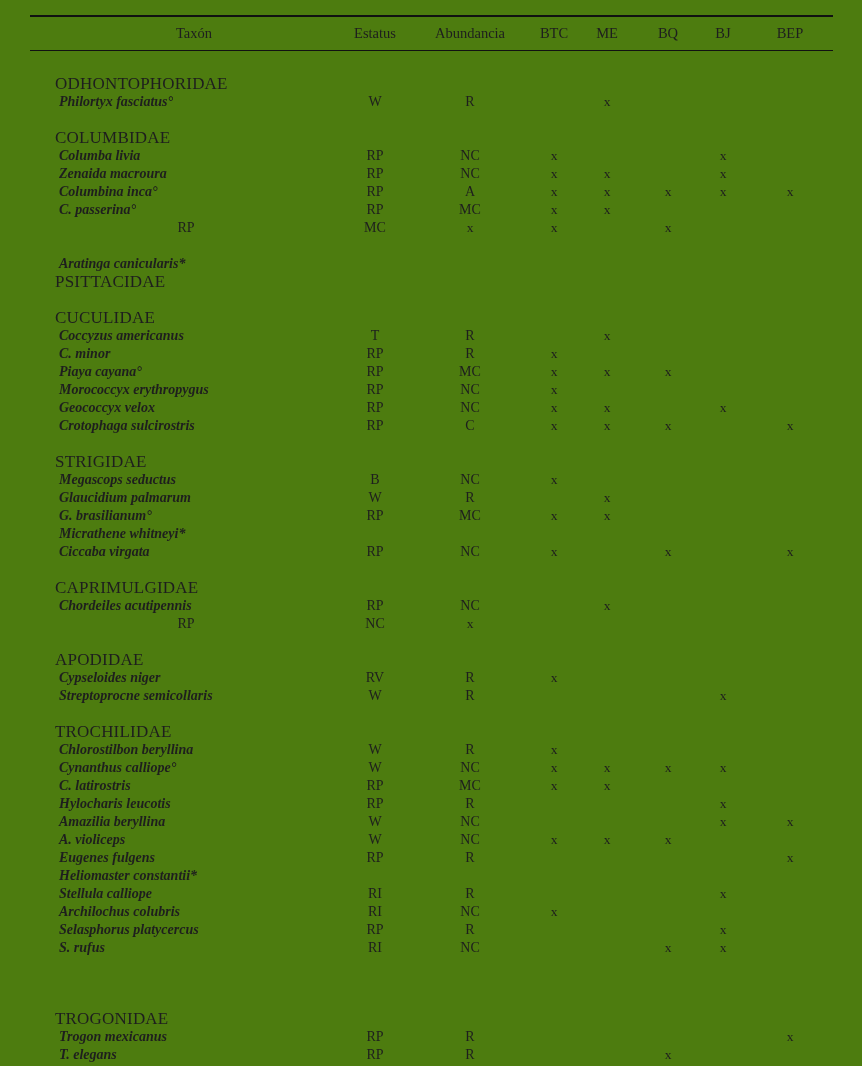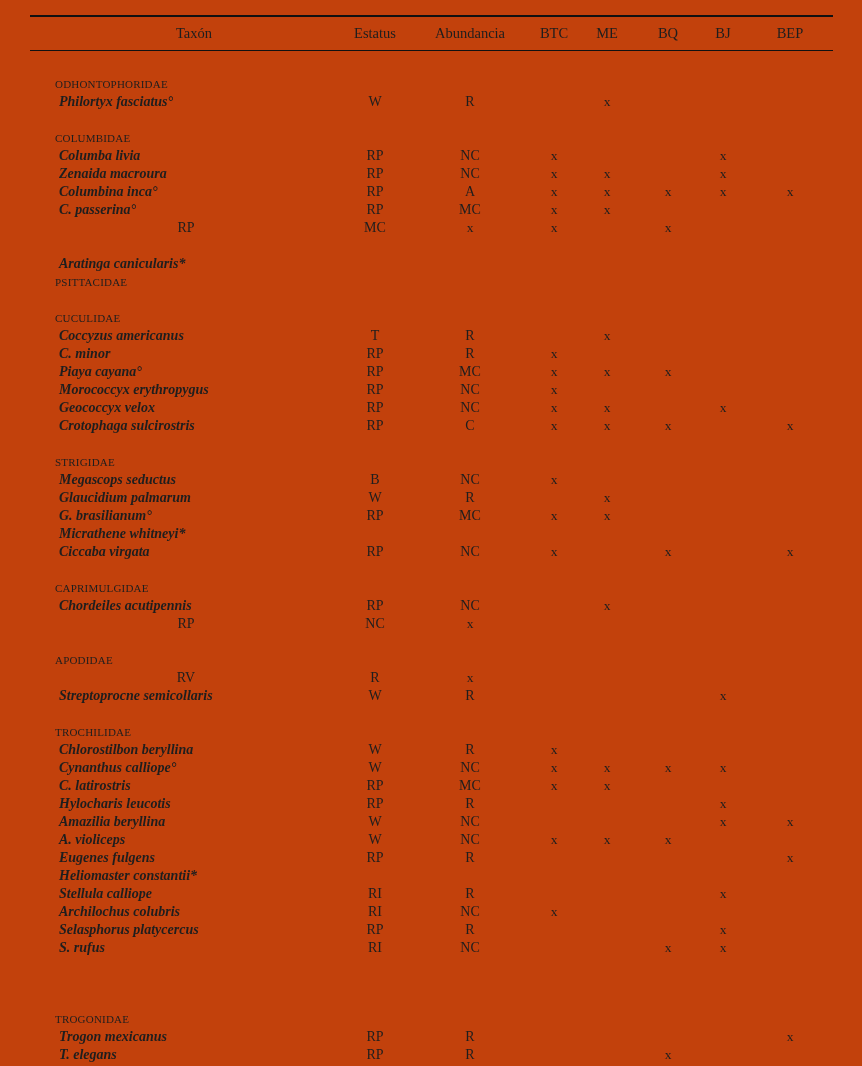--- a/index.html
+++ b/index.html
@@ -1,19 +1,19 @@
 <!DOCTYPE html>
 <html><head>
 <meta charset="utf-8">
 <style>
   html,body { margin:0; padding:0; background:#ffffff; }
   .page {
     position:relative;
     width:862px; height:1066px;
-    background:#c2410c;
+    background:#4d7c0f;
     color:#1e1e1e;
     font-family:"Liberation Serif", serif;
     overflow:hidden;
   }
   .table-area { position:absolute; left:30px; top:15px; width:803px; }
   .header-row {
     display:grid;
     grid-template-columns:312px 66px 124px 44px 62px 60px 50px 84px;
     border-top:2px solid #111;
     border-bottom:1.5px solid #111;
@@ -28,21 +28,21 @@
   .group:first-child { margin-top:0; }
   .group.extra-gap { margin-top:53px; }
   .row {
     display:grid;
     grid-template-columns:312px 66px 124px 44px 62px 60px 50px 84px;
     height:18px;
     line-height:18px;
     font-size:14px;
     white-space:nowrap;
   }
-  .family-name { padding-left:25px; font-size:11px; letter-spacing:0.2px;font-family:Liberation Serif, serif; }
+  .family-name { padding-left:25px; font-size:17px; letter-spacing:0.2px;font-family:Liberation Serif, serif; }
   .species-name { padding-left:29px; font-style:italic;font-weight:bold; }
   .ccell { text-align:center; }
   .mark { text-align:center; font-size:13.5px; }
 </style>
 </head>
 <body>
 
 <div class="page">
   <div class="table-area">
 
@@ -333,20 +333,21 @@
             <div class="family-name">APODIDAE</div>
             <div class="ccell"></div>
             <div class="ccell"></div>
             <div class="ccell"></div>
             <div class="ccell"></div>
             <div class="ccell"></div>
             <div class="ccell"></div>
             <div class="ccell"></div>
           </div>
           <div class="row">
+            <div class="species-name">Cypseloides niger</div>
             <div class="ccell">RV</div>
             <div class="ccell">R</div>
             <div class="mark">x</div>
             <div class="mark"></div>
             <div class="mark"></div>
             <div class="mark"></div>
             <div class="mark"></div>
           </div>
           <div class="row">
             <div class="species-name">Streptoprocne semicollaris</div>

